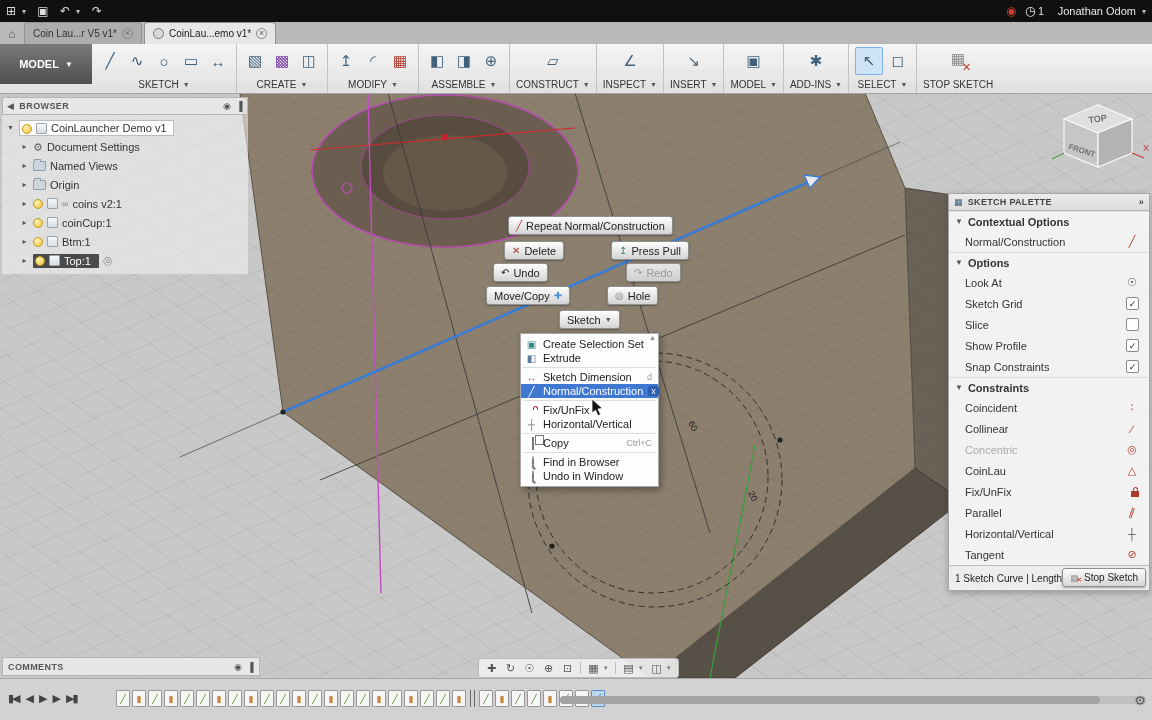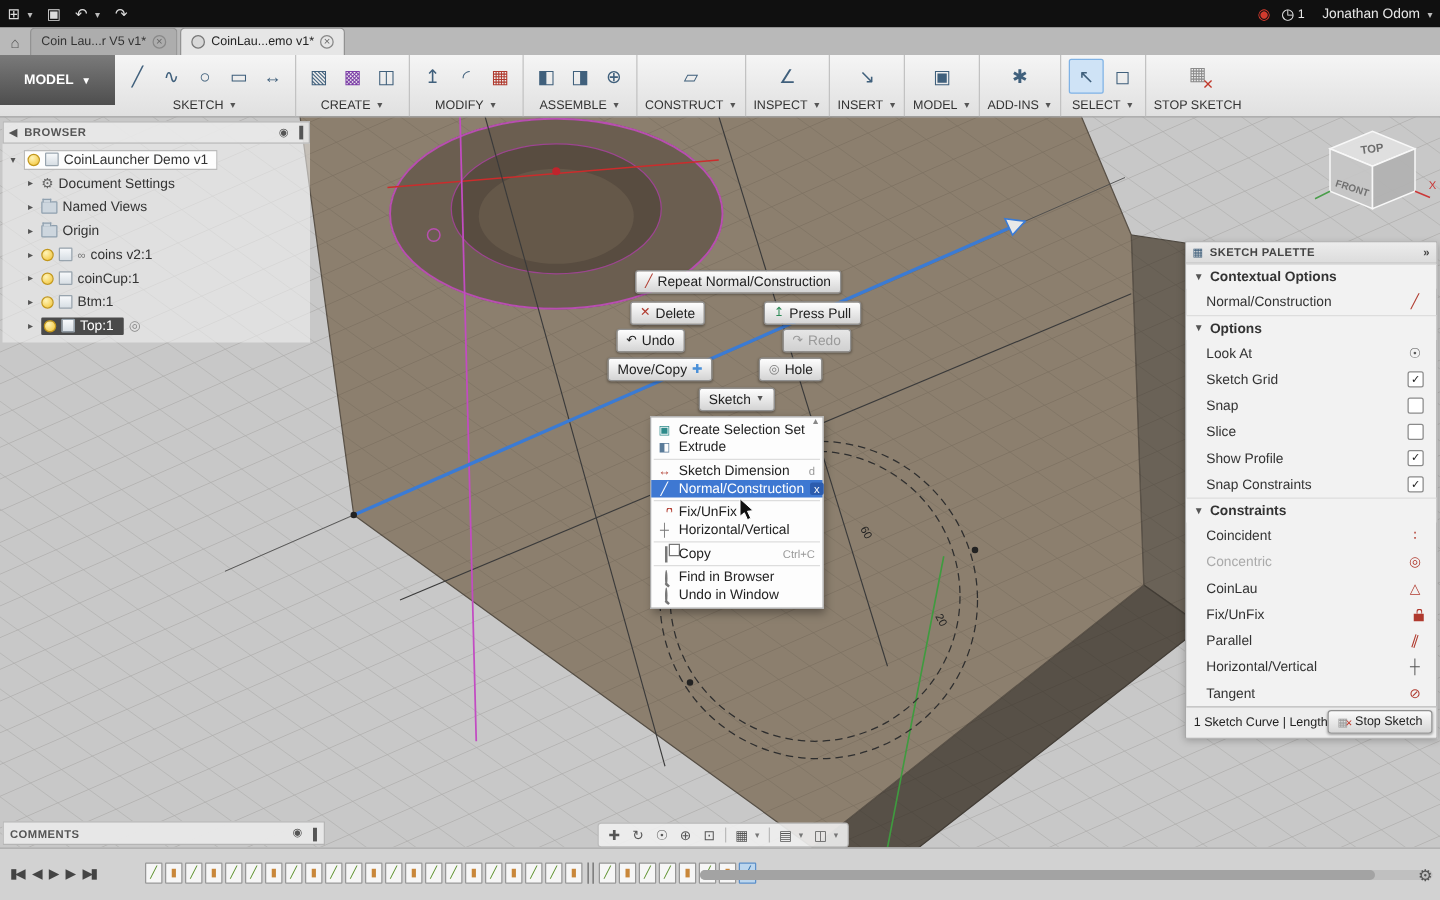--- a/index.html
+++ b/index.html
@@ -63,21 +63,21 @@
   .trow{display:flex;align-items:center;height:19px;gap:4px;padding-left:4px;}
   .trow .tri{width:9px;font-size:8px;color:#555;text-align:center;}
   .trow.lvl1{padding-left:18px;}
   .bulb{width:8px;height:8px;border-radius:50%;background:radial-gradient(circle at 35% 30%,#fff4b8,#f2c230);
         border:1px solid #c2971c;flex:0 0 auto;}
   .ico-comp{width:9px;height:9px;border:1px solid #98a4ae;background:linear-gradient(#f7f9fb,#d7dee4);border-radius:1px;flex:0 0 auto;}
   .ico-folder{width:11px;height:8px;background:#cdd6de;border:1px solid #8fa0ae;border-radius:1px;position:relative;flex:0 0 auto;}
   .ico-folder::before{content:"";position:absolute;left:0;top:-3px;width:5px;height:2px;background:#cdd6de;border:1px solid #8fa0ae;border-bottom:none;}
   .gear{font-size:11px;color:#666;line-height:10px;}
   .linkg{font-size:9px;color:#777;}
-  .docpill{background:rgba(255,255,255,.92);border:1px solid #bbb;display:flex;align-items:center;gap:4px;
+  .docpill{background:rgba(255,255,255,.92);border:1px solid #bbb;display:flex;align-items:flex-end;gap:4px;
            padding:1px 6px 1px 2px;}
   .selrow-pill{background:#4a4a4a;color:#fff;display:flex;align-items:center;gap:4px;padding:1px 8px 1px 2px;border-radius:1px;}
   .ctx-badge{font-size:11px;color:#888;}
 
   
   .comments{position:absolute;left:2px;top:657px;width:246px;height:17px;z-index:10;
             background:rgba(233,233,233,.95);border:1px solid #b5b5b5;display:flex;align-items:center;
             font-size:9px;font-weight:bold;color:#555;letter-spacing:.4px;padding:0 5px;gap:5px;}
   .comments .flex{flex:1;}
 
@@ -473,42 +473,42 @@
     </div>
     <div class="pal-row">
       <span class="flex">Look At</span>
       <span class="c-ico dark">☉</span>
     </div>
     <div class="pal-row">
       <span class="flex">Sketch Grid</span>
       <span class="chk" data-checked="true"></span>
     </div>
     <div class="pal-row">
-      <span class="flex">Snap</span>
-      <span class="chk" data-checked="false"></span>
-    </div>
-    <div class="pal-row">
       <span class="flex">Slice</span>
       <span class="chk" data-checked="false"></span>
     </div>
     <div class="pal-row">
       <span class="flex">Show Profile</span>
       <span class="chk" data-checked="true"></span>
     </div>
     <div class="pal-row">
       <span class="flex">Snap Constraints</span>
       <span class="chk" data-checked="true"></span>
     </div>
     <div class="pal-sec">
       <span class="tri">▼</span>
       <span>Constraints</span>
     </div>
     <div class="pal-row">
       <span class="flex">Coincident</span>
       <span class="c-ico">∶</span>
+    </div>
+    <div class="pal-row">
+      <span class="flex">Collinear</span>
+      <span class="c-ico">∕</span>
     </div>
     <div class="pal-row">
       <span class="flex dim">Concentric</span>
       <span class="c-ico">◎</span>
     </div>
     <div class="pal-row">
       <span class="flex">CoinLau</span>
       <span class="c-ico">△</span>
     </div>
     <div class="pal-row">

